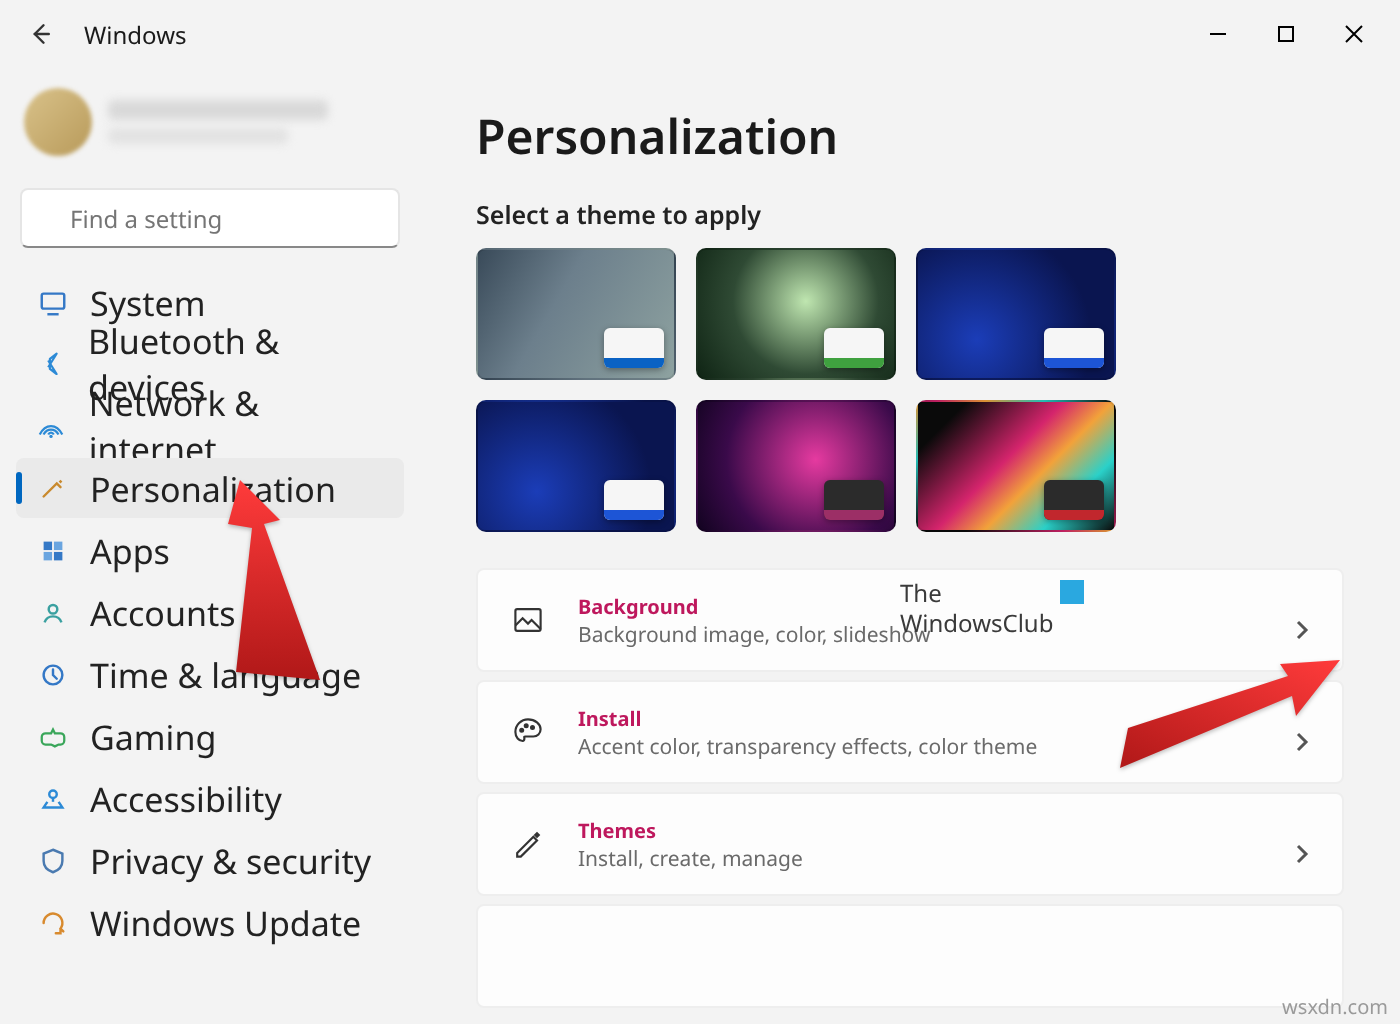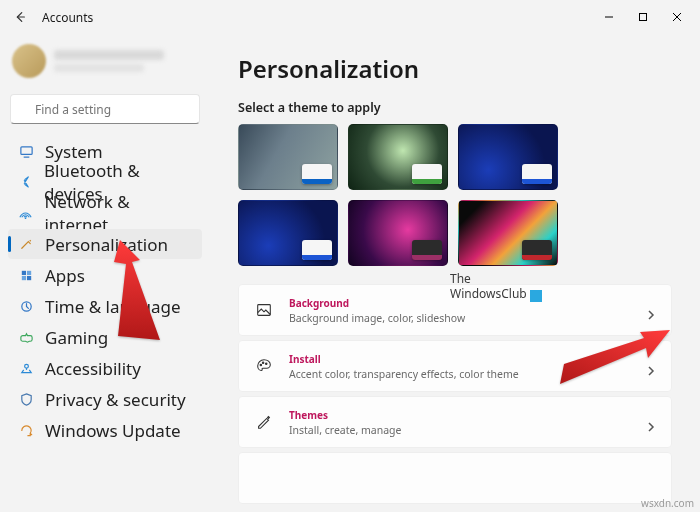--- a/index.html
+++ b/index.html
@@ -50,36 +50,36 @@
 .setting-icon svg { width: 18px; height: 18px; stroke: #333; fill: none; stroke-width: 1.2; }
 .setting-text { flex: 1; }
 .setting-title { font-size: 10px; color: #be185d; font-weight: bold; }
 .setting-sub { font-size: 10.5px; color: #6a6a6a; margin-top: 1px; }
 .chev { width: 12px; height: 12px; }
 .chev svg { width: 12px; height: 12px; stroke: #555; fill: none; stroke-width: 1.5; }
 
 .arrow { position: absolute; pointer-events: none; }
 .arrow svg { filter: drop-shadow(0 1px 1px rgba(0,0,0,0.25)); }
 
-.watermark { position: absolute; left: 450px; top: 272px; font-size: 12px; color: #3a3a3a; line-height: 1.15; font-family: Georgia, serif; pointer-events: none; }
+.watermark { position: absolute; left: 450px; top: 290px; font-size: 12px; color: #3a3a3a; line-height: 1.15; font-family: Georgia, serif; pointer-events: none; }
 .watermark-sq { position: absolute; left: 530px; top: 290px; width: 12px; height: 12px; background: #2aa8e0; pointer-events: none; }
 .footer-wm { position: absolute; right: 6px; bottom: 2px; font-size: 10px; color: #9a9a9a; pointer-events: none; }
 </style>
 </head>
 <body>
 
 <div class="window">
   <div class="titlebar">
     <div class="back-btn">
       <svg viewBox="0 0 16 16">
           <path d="M10 3 5 8l5 5" stroke="#333" stroke-width="1.4" fill="none" stroke-linecap="round" stroke-linejoin="round"></path>
           <path d="M5 8h8" stroke="#333" stroke-width="1.4" stroke-linecap="round"></path>
         </svg>
     </div>
-    <div class="app-title">Accounts</div>
+    <div class="app-title">Windows</div>
     <div class="win-controls">
       <div class="win-btn">
           <svg viewBox="0 0 10 10">
             <path d="M1 5h8" stroke="#000" stroke-width="1"></path>
           </svg>
         </div>
       <div class="win-btn">
           <svg viewBox="0 0 10 10">
             <rect x="1.5" y="1.5" width="7" height="7" stroke="#000" fill="none" stroke-width="1"></rect>
           </svg>
@@ -149,20 +149,29 @@
           <div class="nav-item">
             <span class="nav-icon">
               <svg viewBox="0 0 16 16">
                 <rect x="3" y="3" width="4.5" height="4.5" fill="#3478c6"></rect>
                 <rect x="8.5" y="3" width="4.5" height="4.5" fill="#6aa5e0"></rect>
                 <rect x="3" y="8.5" width="4.5" height="4.5" fill="#6aa5e0"></rect>
                 <rect x="8.5" y="8.5" width="4.5" height="4.5" fill="#3478c6"></rect>
               </svg>
             </span>
             <span>Apps</span>
+          </div>
+          <div class="nav-item">
+            <span class="nav-icon">
+              <svg viewBox="0 0 16 16">
+                <circle cx="8" cy="6" r="2.3" fill="none" stroke="#3aa0a0" stroke-width="1.3"></circle>
+                <path d="M3.5 13c.8-2.4 2.5-3.2 4.5-3.2s3.7.8 4.5 3.2" fill="none" stroke="#3aa0a0" stroke-width="1.3"></path>
+              </svg>
+            </span>
+            <span>Accounts</span>
           </div>
           <div class="nav-item">
             <span class="nav-icon">
               <svg viewBox="0 0 16 16">
                 <circle cx="8" cy="8" r="5" fill="none" stroke="#3478c6" stroke-width="1.3"></circle>
                 <path d="M8 5v3l2 2" stroke="#3478c6" stroke-width="1.3" fill="none" stroke-linecap="round"></path>
               </svg>
             </span>
             <span>Time &amp; language</span>
           </div>

